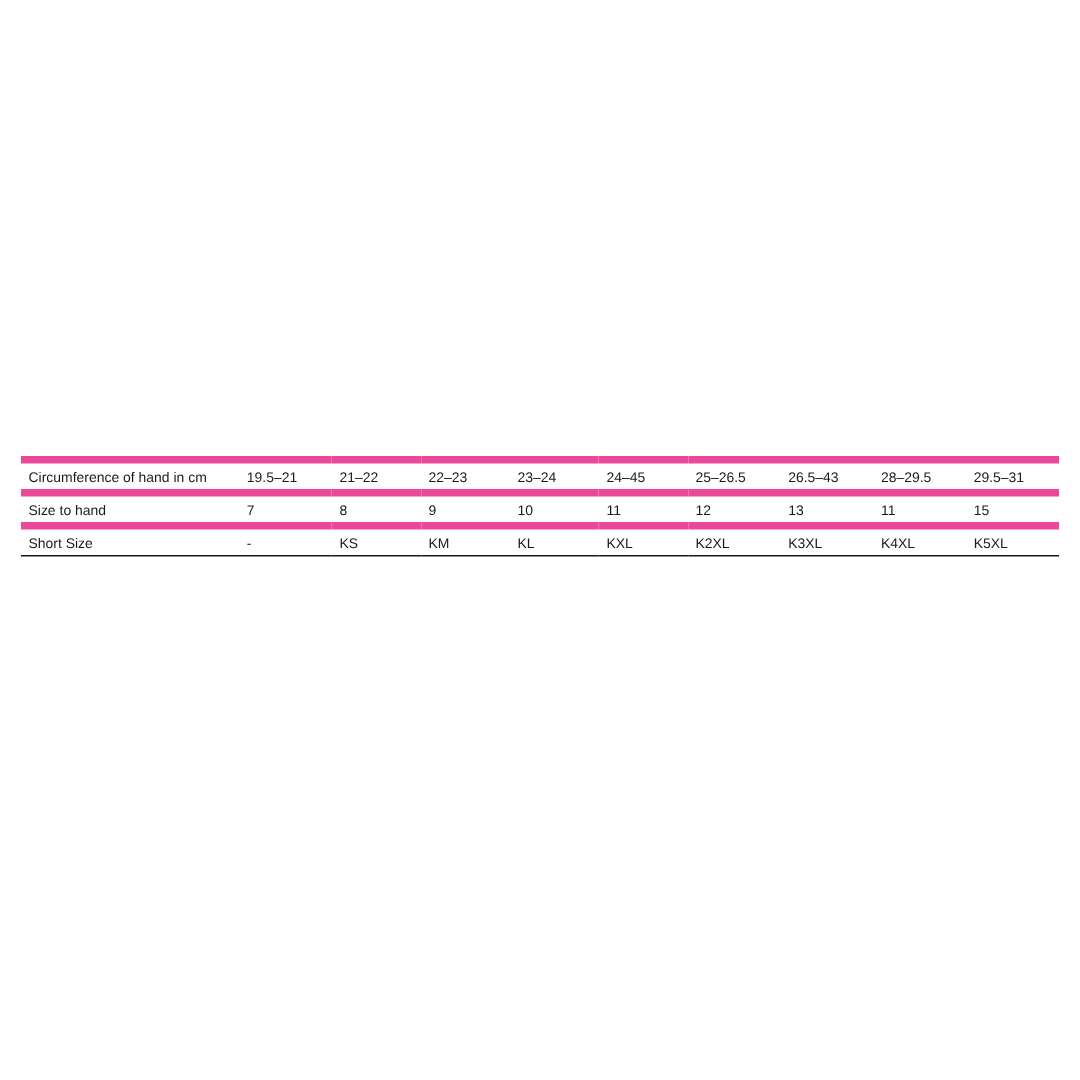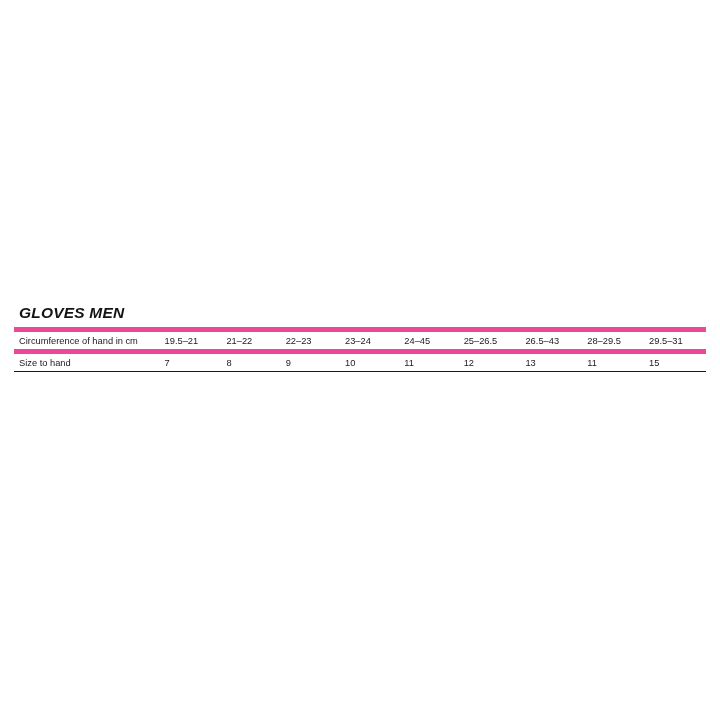--- a/index.html
+++ b/index.html
@@ -52,21 +52,20 @@
     width: 145px;
   }
   td.val-col {
     width: 62px;
   }
 </style>
 </head>
 <body>
 
 <div id="size-chart">
-  <div class="chart-title">GLOVES MEN</div>
   <table class="size-table">
     <tbody>
       <tr>
         <td class="label-col">Circumference of hand in cm</td>
         <td class="val-col">19.5–21</td>
         <td class="val-col">21–22</td>
         <td class="val-col">22–23</td>
         <td class="val-col">23–24</td>
         <td class="val-col">24–45</td>
         <td class="val-col">25–26.5</td>
@@ -79,15 +78,27 @@
         <td class="val-col">7</td>
         <td class="val-col">8</td>
         <td class="val-col">9</td>
         <td class="val-col">10</td>
         <td class="val-col">11</td>
         <td class="val-col">12</td>
         <td class="val-col">13</td>
         <td class="val-col">11</td>
         <td class="val-col">15</td>
       </tr>
+      <tr>
+        <td class="label-col">Short Size</td>
+        <td class="val-col">-</td>
+        <td class="val-col">KS</td>
+        <td class="val-col">KM</td>
+        <td class="val-col">KL</td>
+        <td class="val-col">KXL</td>
+        <td class="val-col">K2XL</td>
+        <td class="val-col">K3XL</td>
+        <td class="val-col">K4XL</td>
+        <td class="val-col">K5XL</td>
+      </tr>
     </tbody>
   </table>
 </div>
 
 </body></html>

